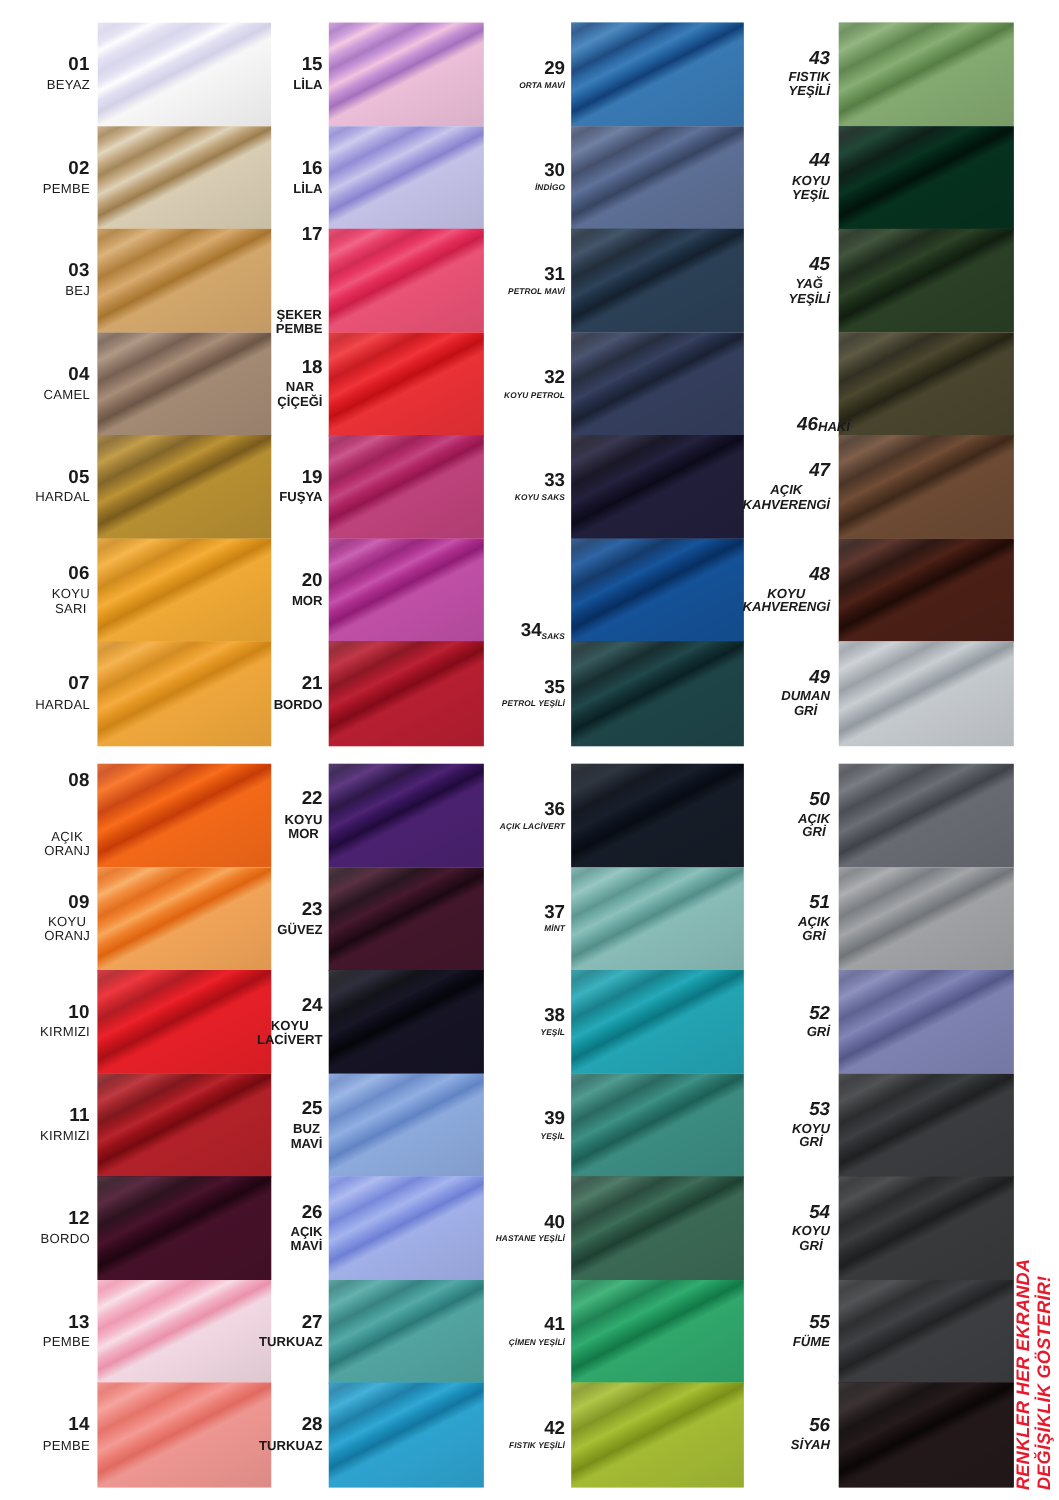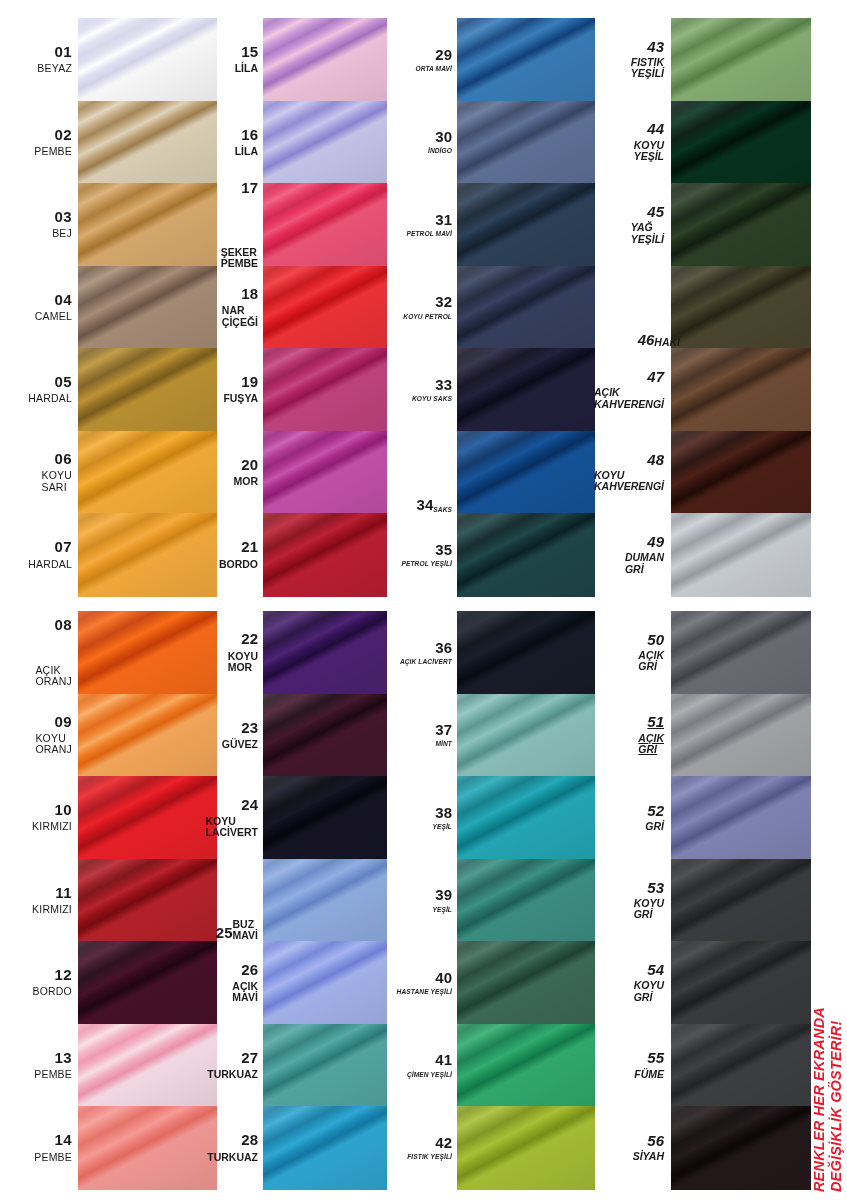--- a/index.html
+++ b/index.html
@@ -15,21 +15,21 @@
     position:absolute;
     top:0;
     overflow:hidden;
   }
   .chip .fabric{
     position:absolute;inset:0;
   }
 
   .label{
     position:absolute;
-    text-align:left;
+    text-align:center;
     line-height:1.08;
     color:#1a1a1a;
     white-space:pre-line;
   }
   .label .num{
     display:block;
     font-weight:bold;
   }
   .label .nm{display:block;}
 
@@ -191,21 +191,21 @@
       <div class="chip" style="left: 263px; top: 776.143px; width: 124px; height: 83.1714px; background: rgb(22, 20, 37);">
         <div class="fabric" style="background: linear-gradient(153deg, rgb(13, 12, 24) 0%, rgb(5, 5, 12) 6%, rgb(13, 12, 24) 11%, rgb(22, 20, 37) 15%, rgb(13, 12, 24) 20%, rgb(5, 5, 12) 26%, rgb(13, 12, 24) 31%, rgb(22, 20, 37) 36%, rgb(13, 12, 24) 41%, rgb(5, 5, 12) 47%, rgb(22, 20, 37) 54%, rgb(22, 20, 37) 100%);"></div>
         <div class="fabric" style="background: linear-gradient(153deg, rgba(255, 255, 255, 0.18) 0%, rgba(255, 255, 255, 0) 38%, rgba(0, 0, 0, 0.05) 70%, rgba(0, 0, 0, 0.1) 100%);"></div>
       </div>
       <div class="label sty-b" style="right: 589px; top: 776.143px; height: 82.5714px; display: flex; flex-direction: column; justify-content: center; align-items: flex-end;"><span class="num">24</span><span class="nm">KOYU
 LACİVERT</span></div>
       <div class="chip" style="left: 263px; top: 858.714px; width: 124px; height: 83.1714px; background: rgb(144, 174, 226);">
         <div class="fabric" style="background: linear-gradient(153deg, rgb(122, 155, 214) 0%, rgb(99, 133, 198) 6%, rgb(122, 155, 214) 11%, rgb(144, 174, 226) 15%, rgb(122, 155, 214) 20%, rgb(99, 133, 198) 26%, rgb(122, 155, 214) 31%, rgb(144, 174, 226) 36%, rgb(122, 155, 214) 41%, rgb(99, 133, 198) 47%, rgb(144, 174, 226) 54%, rgb(144, 174, 226) 100%);"></div>
         <div class="fabric" style="background: linear-gradient(153deg, rgba(255, 255, 255, 0.18) 0%, rgba(255, 255, 255, 0) 38%, rgba(0, 0, 0, 0.05) 70%, rgba(0, 0, 0, 0.1) 100%);"></div>
       </div>
-      <div class="label sty-b" style="right: 589px; top: 858.714px; height: 82.5714px; display: flex; flex-direction: row; justify-content: center; align-items: flex-end;"><span class="num">25</span><span class="nm">BUZ
+      <div class="label sty-b" style="right: 589px; top: 858.714px; height: 82.5714px; display: flex; flex-direction: column; justify-content: center; align-items: flex-end;"><span class="num">25</span><span class="nm">BUZ
 MAVİ</span></div>
       <div class="chip" style="left: 263px; top: 941.286px; width: 124px; height: 83.1714px; background: rgb(165, 180, 238);">
         <div class="fabric" style="background: linear-gradient(153deg, rgb(139, 156, 229) 0%, rgb(111, 129, 216) 6%, rgb(139, 156, 229) 11%, rgb(165, 180, 238) 15%, rgb(139, 156, 229) 20%, rgb(111, 129, 216) 26%, rgb(139, 156, 229) 31%, rgb(165, 180, 238) 36%, rgb(139, 156, 229) 41%, rgb(111, 129, 216) 47%, rgb(165, 180, 238) 54%, rgb(165, 180, 238) 100%);"></div>
         <div class="fabric" style="background: linear-gradient(153deg, rgba(255, 255, 255, 0.18) 0%, rgba(255, 255, 255, 0) 38%, rgba(0, 0, 0, 0.05) 70%, rgba(0, 0, 0, 0.1) 100%);"></div>
       </div>
       <div class="label sty-b" style="right: 589px; top: 941.286px; height: 82.5714px; display: flex; flex-direction: column; justify-content: center; align-items: flex-end;"><span class="num">26</span><span class="nm">AÇIK
 MAVİ</span></div>
       <div class="chip" style="left: 263px; top: 1023.86px; width: 124px; height: 83.1714px; background: rgb(84, 168, 165);">
         <div class="fabric" style="background: linear-gradient(153deg, rgb(61, 148, 146) 0%, rgb(44, 123, 121) 6%, rgb(61, 148, 146) 11%, rgb(84, 168, 165) 15%, rgb(61, 148, 146) 20%, rgb(44, 123, 121) 26%, rgb(61, 148, 146) 31%, rgb(84, 168, 165) 36%, rgb(61, 148, 146) 41%, rgb(44, 123, 121) 47%, rgb(84, 168, 165) 54%, rgb(84, 168, 165) 100%);"></div>
         <div class="fabric" style="background: linear-gradient(153deg, rgba(255, 255, 255, 0.18) 0%, rgba(255, 255, 255, 0) 38%, rgba(0, 0, 0, 0.05) 70%, rgba(0, 0, 0, 0.1) 100%);"></div>
@@ -330,21 +330,21 @@
       <div class="chip" style="left: 671px; top: 611px; width: 140px; height: 83.1714px; background: rgb(106, 109, 116);">
         <div class="fabric" style="background: linear-gradient(153deg, rgb(85, 88, 95) 0%, rgb(64, 67, 73) 6%, rgb(85, 88, 95) 11%, rgb(106, 109, 116) 15%, rgb(85, 88, 95) 20%, rgb(64, 67, 73) 26%, rgb(85, 88, 95) 31%, rgb(106, 109, 116) 36%, rgb(85, 88, 95) 41%, rgb(64, 67, 73) 47%, rgb(106, 109, 116) 54%, rgb(106, 109, 116) 100%);"></div>
         <div class="fabric" style="background: linear-gradient(153deg, rgba(255, 255, 255, 0.18) 0%, rgba(255, 255, 255, 0) 38%, rgba(0, 0, 0, 0.05) 70%, rgba(0, 0, 0, 0.1) 100%);"></div>
       </div>
       <div class="label sty-d" style="right: 183px; top: 611px; height: 82.5714px; display: flex; flex-direction: column; justify-content: center; align-items: flex-end;"><span class="num">50</span><span class="nm">AÇIK
 GRİ</span></div>
       <div class="chip" style="left: 671px; top: 693.571px; width: 140px; height: 83.1714px; background: rgb(163, 165, 168);">
         <div class="fabric" style="background: linear-gradient(153deg, rgb(139, 142, 146) 0%, rgb(115, 118, 122) 6%, rgb(139, 142, 146) 11%, rgb(163, 165, 168) 15%, rgb(139, 142, 146) 20%, rgb(115, 118, 122) 26%, rgb(139, 142, 146) 31%, rgb(163, 165, 168) 36%, rgb(139, 142, 146) 41%, rgb(115, 118, 122) 47%, rgb(163, 165, 168) 54%, rgb(163, 165, 168) 100%);"></div>
         <div class="fabric" style="background: linear-gradient(153deg, rgba(255, 255, 255, 0.18) 0%, rgba(255, 255, 255, 0) 38%, rgba(0, 0, 0, 0.05) 70%, rgba(0, 0, 0, 0.1) 100%);"></div>
       </div>
-      <div class="label sty-d" style="right: 183px; top: 693.571px; height: 82.5714px; display: flex; flex-direction: column; justify-content: center; align-items: flex-end; text-decoration: underline;"><span class="num">51</span><span class="nm">AÇIK
+      <div class="label sty-d" style="right: 183px; top: 693.571px; height: 82.5714px; display: flex; flex-direction: column; justify-content: center; align-items: flex-end;"><span class="num">51</span><span class="nm">AÇIK
 GRİ</span></div>
       <div class="chip" style="left: 671px; top: 776.143px; width: 140px; height: 83.1714px; background: rgb(129, 133, 181);">
         <div class="fabric" style="background: linear-gradient(153deg, rgb(107, 111, 162) 0%, rgb(85, 89, 138) 6%, rgb(107, 111, 162) 11%, rgb(129, 133, 181) 15%, rgb(107, 111, 162) 20%, rgb(85, 89, 138) 26%, rgb(107, 111, 162) 31%, rgb(129, 133, 181) 36%, rgb(107, 111, 162) 41%, rgb(85, 89, 138) 47%, rgb(129, 133, 181) 54%, rgb(129, 133, 181) 100%);"></div>
         <div class="fabric" style="background: linear-gradient(153deg, rgba(255, 255, 255, 0.18) 0%, rgba(255, 255, 255, 0) 38%, rgba(0, 0, 0, 0.05) 70%, rgba(0, 0, 0, 0.1) 100%);"></div>
       </div>
       <div class="label sty-d" style="right: 183px; top: 776.143px; height: 82.5714px; display: flex; flex-direction: column; justify-content: center; align-items: flex-end;"><span class="num">52</span><span class="nm">GRİ</span></div>
       <div class="chip" style="left: 671px; top: 858.714px; width: 140px; height: 83.1714px; background: rgb(60, 61, 64);">
         <div class="fabric" style="background: linear-gradient(153deg, rgb(45, 46, 49) 0%, rgb(31, 32, 34) 6%, rgb(45, 46, 49) 11%, rgb(60, 61, 64) 15%, rgb(45, 46, 49) 20%, rgb(31, 32, 34) 26%, rgb(45, 46, 49) 31%, rgb(60, 61, 64) 36%, rgb(45, 46, 49) 41%, rgb(31, 32, 34) 47%, rgb(60, 61, 64) 54%, rgb(60, 61, 64) 100%);"></div>
         <div class="fabric" style="background: linear-gradient(153deg, rgba(255, 255, 255, 0.18) 0%, rgba(255, 255, 255, 0) 38%, rgba(0, 0, 0, 0.05) 70%, rgba(0, 0, 0, 0.1) 100%);"></div>
       </div>

